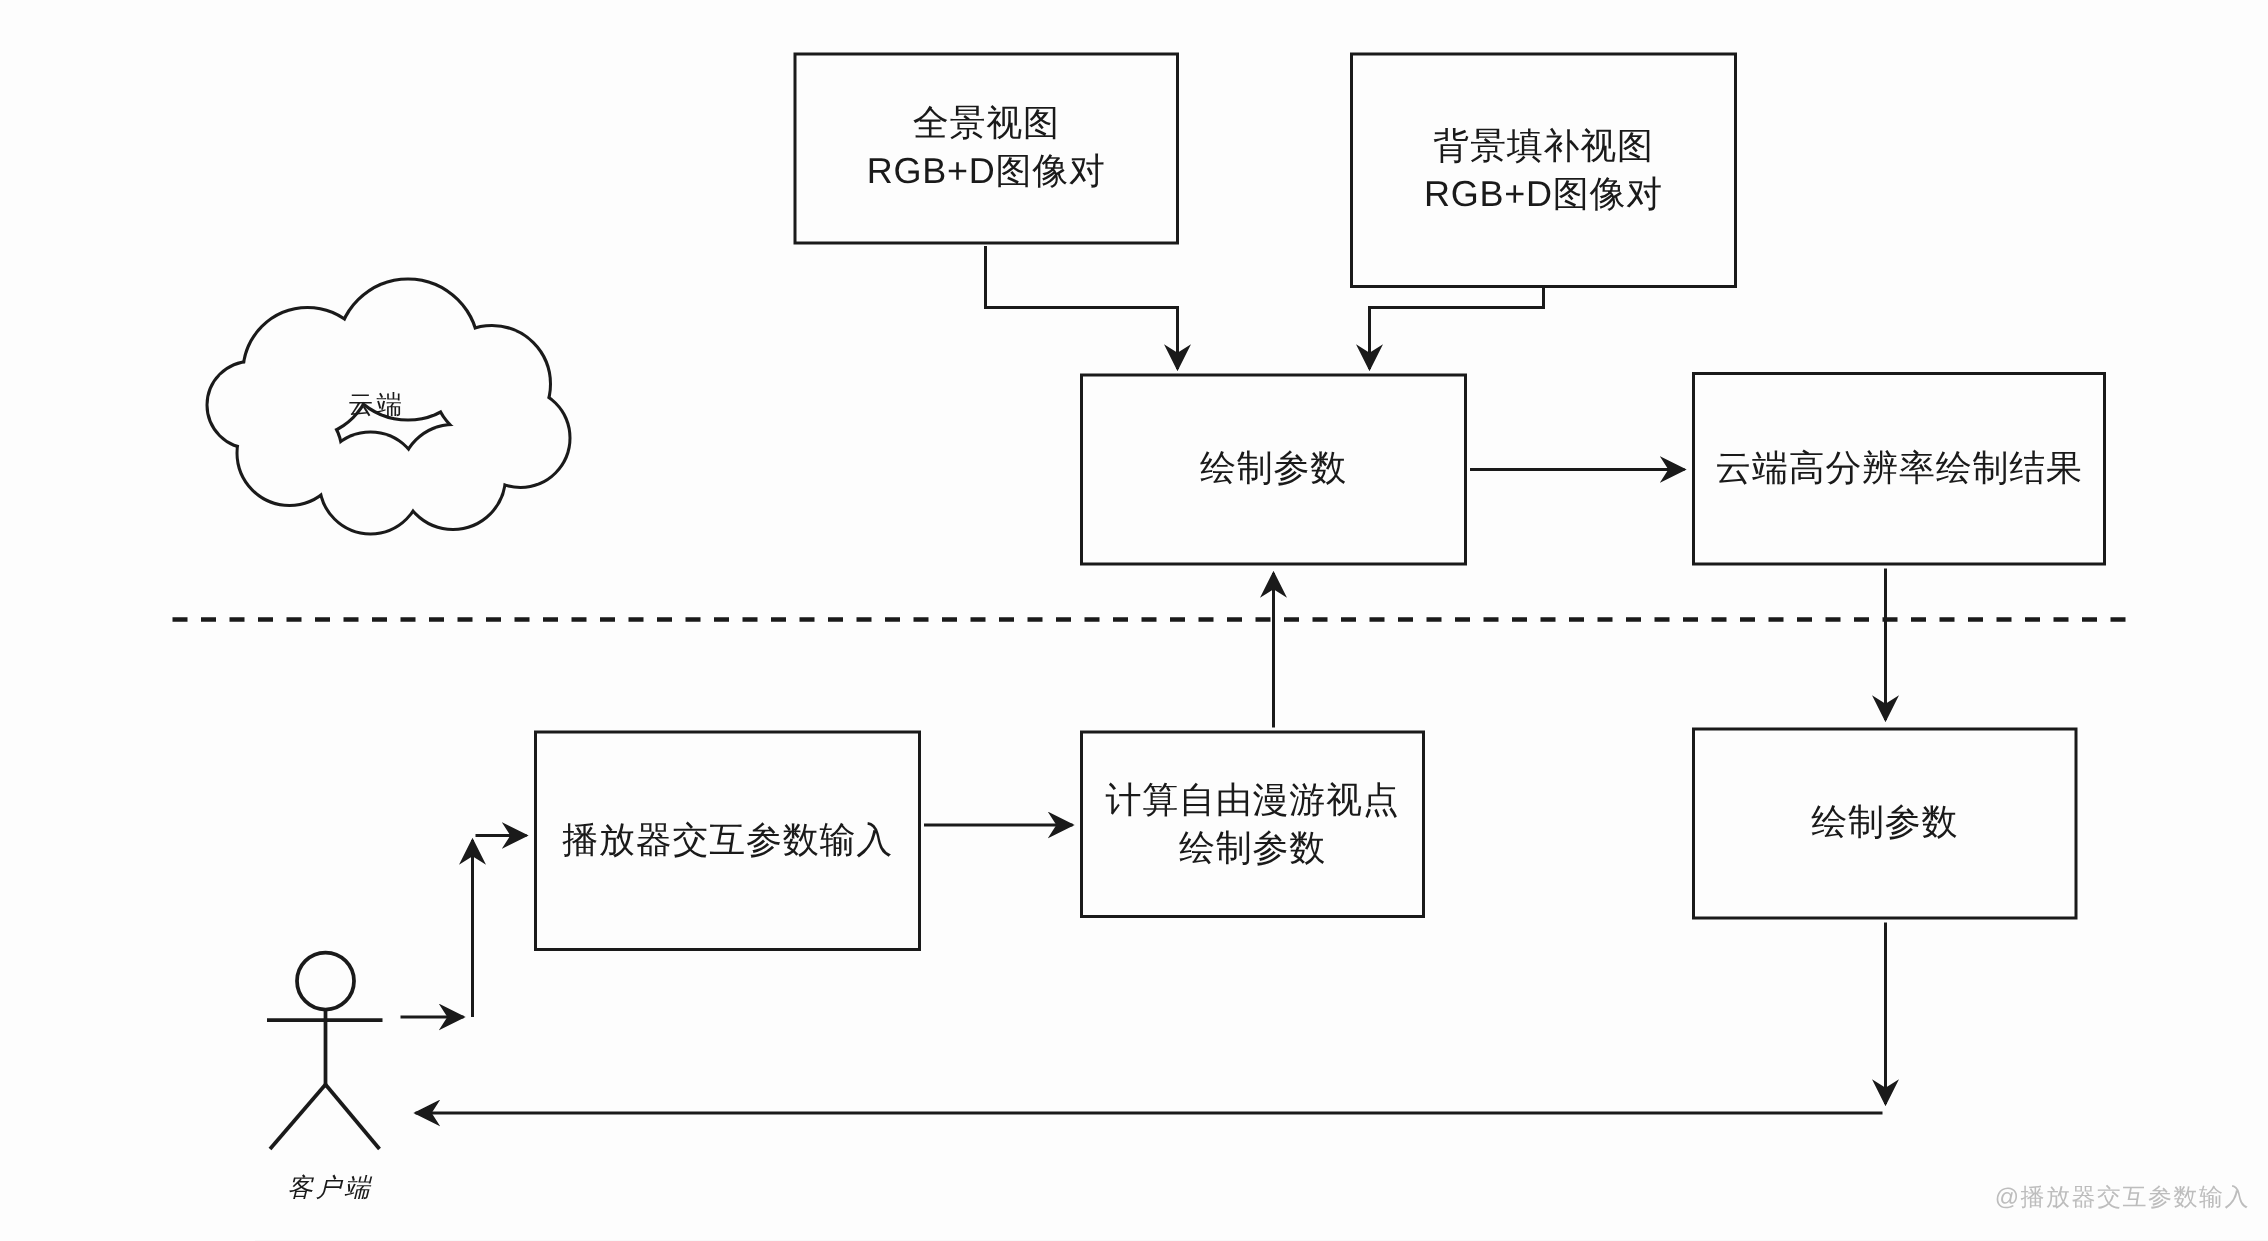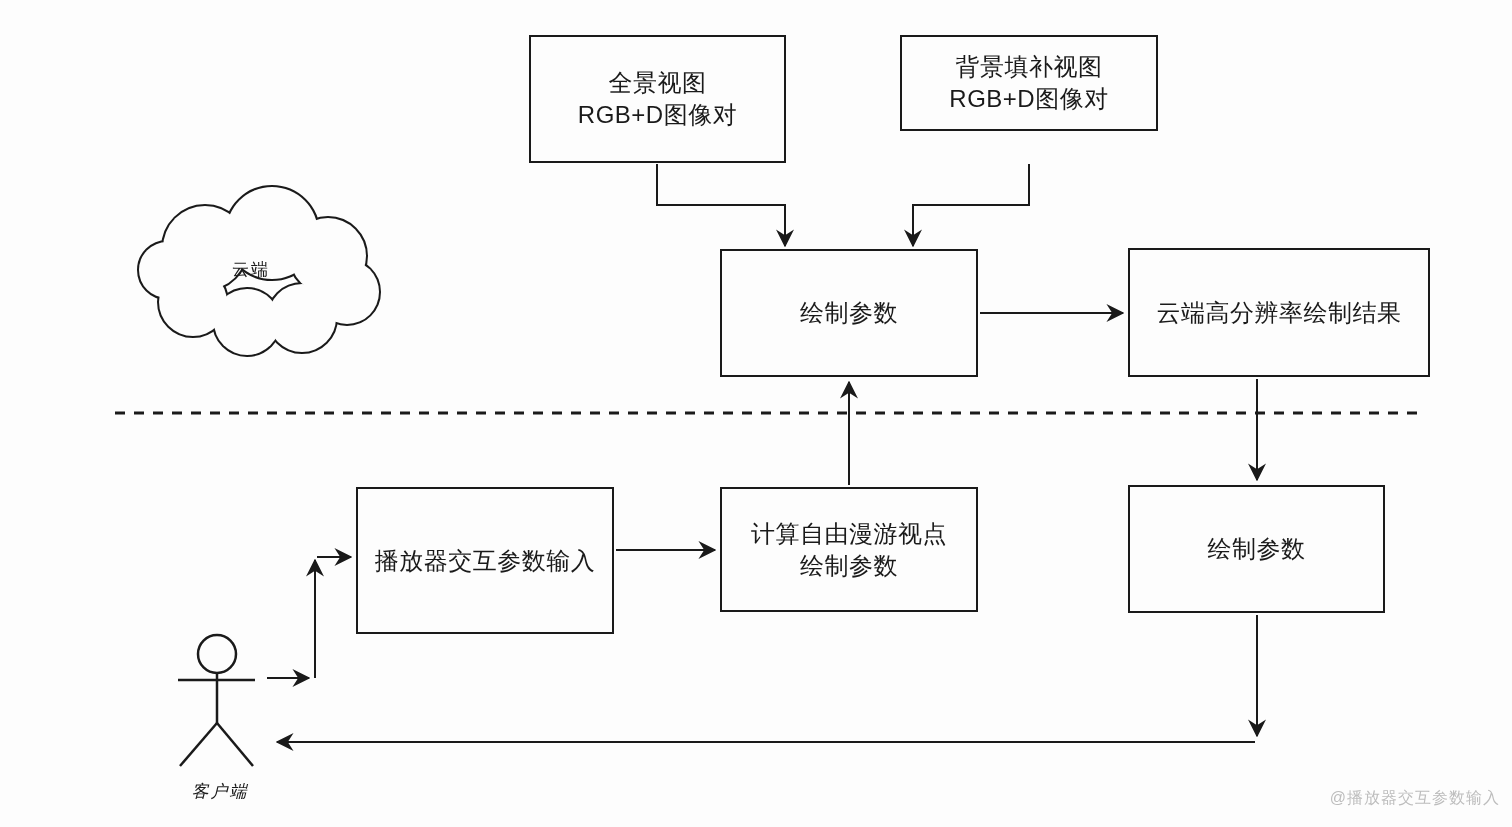--- a/index.html
+++ b/index.html
@@ -113,30 +113,30 @@
       <line x1="315" y1="678" x2="315" y2="560" marker-end="url(#ah)"></line>
       <line x1="317" y1="557" x2="351" y2="557" marker-end="url(#ah)"></line>
       <line x1="1257" y1="615" x2="1257" y2="736" marker-end="url(#ah)"></line>
       <line x1="1255" y1="742" x2="277" y2="742" marker-end="url(#ah)"></line>
     </g>
   </svg>
 
   <div class="node" style="left:529px;top:35px;width:257px;height:128px;">全景视图
 RGB+D图像对</div>
 
-  <div class="node" style="left:900px;top:35px;width:258px;height:96px;">背景填补视图
+  <div class="node" style="left:900px;top:35px;width:258px;height:157px;">背景填补视图
 RGB+D图像对</div>
 
   <div class="node" style="left:720px;top:249px;width:258px;height:128px;">绘制参数</div>
 
-  <div class="node" style="left:1128px;top:248px;width:302px;height:129px;">云端高分辨率绘制结果</div>
+  <div class="node" style="left:1128px;top:248px;width:276px;height:129px;">云端高分辨率绘制结果</div>
 
   <div class="node" style="left:356px;top:487px;width:258px;height:147px;">播放器交互参数输入</div>
 
-  <div class="node" style="left:720px;top:487px;width:258px;height:125px;">计算自由漫游视点
+  <div class="node" style="left:720px;top:487px;width:230px;height:125px;">计算自由漫游视点
 绘制参数</div>
 
   <div class="node" style="left:1128px;top:485px;width:257px;height:128px;">绘制参数</div>
 
   <div class="zone-label" style="left:205px;top:258px;width:92px;">云端</div>
 
   <div class="zone-label" style="left:168px;top:780px;width:104px;font-style:italic;">客户端</div>
 
   <div class="watermark">@播放器交互参数输入</div>
 </div>

